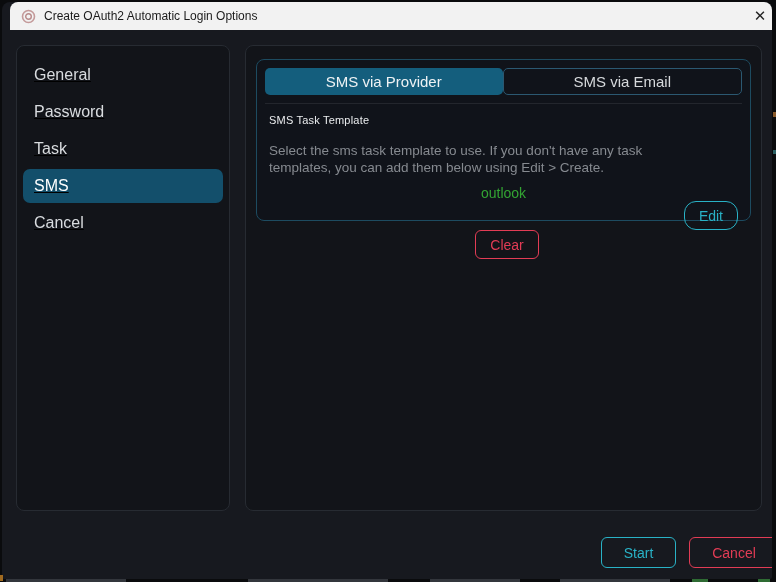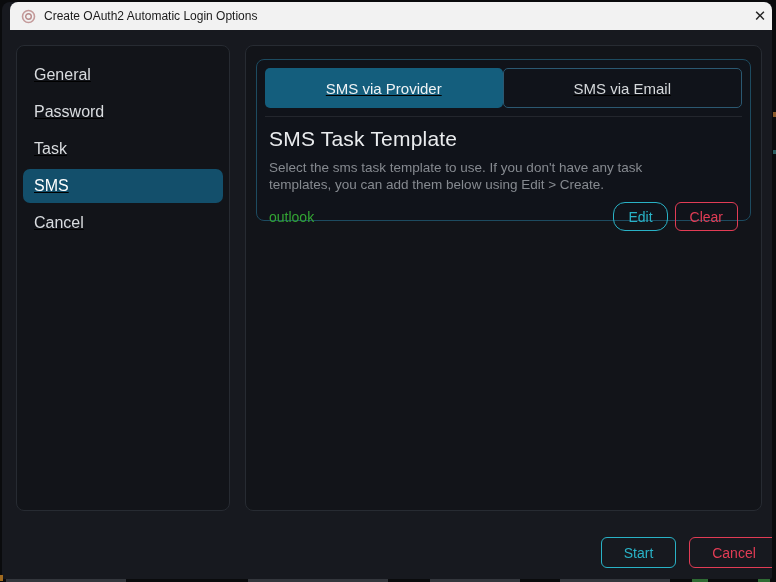--- a/index.html
+++ b/index.html
@@ -36,31 +36,31 @@
     height:34px;margin:3px 6px;display:flex;align-items:center;
     padding-left:11px;font-size:16px;color:#d9dcdf;border-radius:7px;cursor:default;
   }
   .side-item.selected{background:#134f6b;color:#ffffff;}
   
   .inner-box{
     position:absolute;left:10px;top:13px;width:495px;height:162px;
     border:1px solid #1d4b60;border-radius:8px;background:#10131a;
     box-sizing:border-box;padding:8px;
   }
-  .tab-row{display:flex;height:40px;text-decoration:underline;}
+  .tab-row{display:flex;height:27px;}
   .tab{
     flex:1;display:flex;align-items:center;justify-content:center;
     font-size:15px;border-radius:5px;box-sizing:border-box;cursor:default;
   }
   .tab.selected{background:#145e7d;color:#eef2f4;}
   .tab.unselected{border:1px solid #2b5871;color:#d6d9dc;background:transparent;}
   .separator{height:1px;background:#23262d;margin-top:8px;}
-  .section-title{margin:10px 4px 8px;font-size:21px;color:#eaecee;letter-spacing:.2px;}
+  .section-title{margin:10px 4px 16px;font-size:11px;color:#eaecee;letter-spacing:.2px;}
   .section-desc{margin:6px 4px 0;font-size:13.5px;color:#868a90;line-height:17px;}
-  .template-row{display:flex;align-items:center;margin:9px 4px 0;}
+  .template-row{display:flex;align-items:center;margin:9px 4px 0;flex-direction:column;}
   .template-name{font-size:14px;color:#33a433;}
   .btn{
     display:flex;align-items:center;justify-content:center;
     border-radius:6px;font-size:14px;box-sizing:border-box;background:transparent;cursor:default;user-select:none;
   }
   .btn-sm{height:29px;padding:0 14px;}
   .btn-teal{border:1px solid #29b2c6;color:#29b2c6;}
   .btn-red{border:1px solid #e23c55;color:#e23c55;}
   .edit-btn{margin-left:auto;border-radius:12px;}
   .clear-btn{margin-left:7px;text-align:right;}

